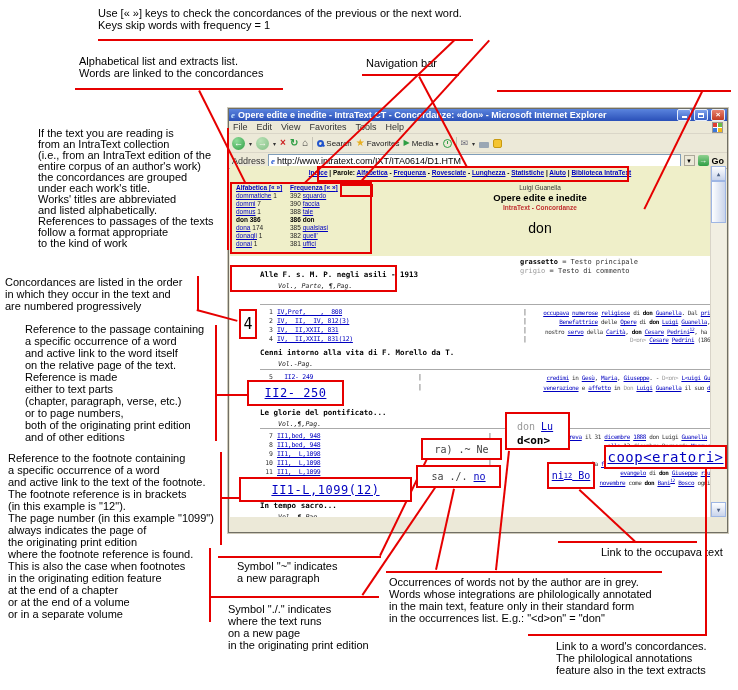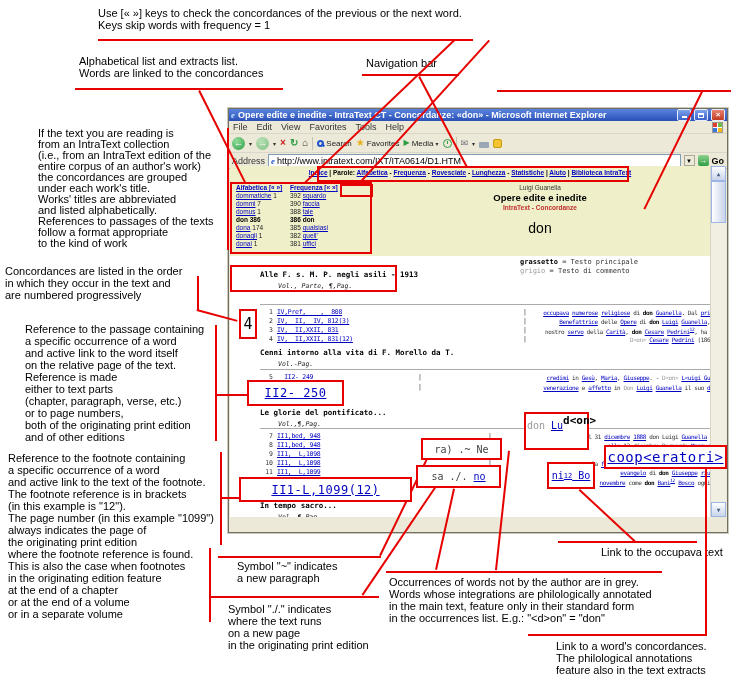--- a/index.html
+++ b/index.html
@@ -11,21 +11,21 @@
 
   
   .rline{position:absolute;background:#e60000;z-index:45;}
   .rbox{position:absolute;border:2px solid #e60000;background:transparent;z-index:46;box-sizing:border-box;}
 
   
   .callout{position:absolute;border:2px solid #e60000;background:#fff;z-index:60;box-sizing:border-box;
            font-family:"DejaVu Sans Mono",monospace;display:flex;align-items:center;justify-content:center;white-space:pre;}
   .mref{color:#0000c0;text-decoration:underline;font-size:12px;letter-spacing:.5px;}
   #c4{font-size:15px;color:#000;}
-  #cdonlu{align-items:flex-start;padding-left:10px;justify-content:center;margin-left:19px;}
+  #cdonlu{flex-direction:column;align-items:flex-start;padding-left:10px;justify-content:center;}
   .mg{color:#999;font-size:10px;}
   .ml{color:#0000c0;text-decoration:underline;font-size:10px;}
   .don-std{font-weight:bold;font-size:11px;color:#000;}
   #crane,#csano{font-size:10px;color:#444;}
   .np-link{color:#0000c0;text-decoration:underline;}
   #cnibo{font-size:10px;}
   .fnl{color:#0000c0;text-decoration:underline;}
   .fns{color:#0000c0;font-size:7px;text-decoration:underline;}
   #ccoop .mref{font-size:14px;}
 
@@ -157,21 +157,21 @@
 from an IntraText collection
 (i.e., from an IntraText edition of the
 entire corpus of an author's work)
 the concordances are grouped
 under each work's title.
 Works' titles are abbreviated
 and listed alphabetically.
 References to passages of the texts
 follow a format appropriate
 to the kind of work</div>
-  <div class="ann" style="left:5px;top:265px;">Concordances are listed in the order
+  <div class="ann" style="left:5px;top:276px;">Concordances are listed in the order
 in which they occur in the text and
 are numbered progressively</div>
   <div class="ann" style="left:25px;top:323px;">Reference to the passage containing
 a specific occurrence of a word
 and active link to the word itself
 on the relative page of the text.
 Reference is made
 either to text parts
 (chapter, paragraph, verse, etc.)
 or to page numbers,

